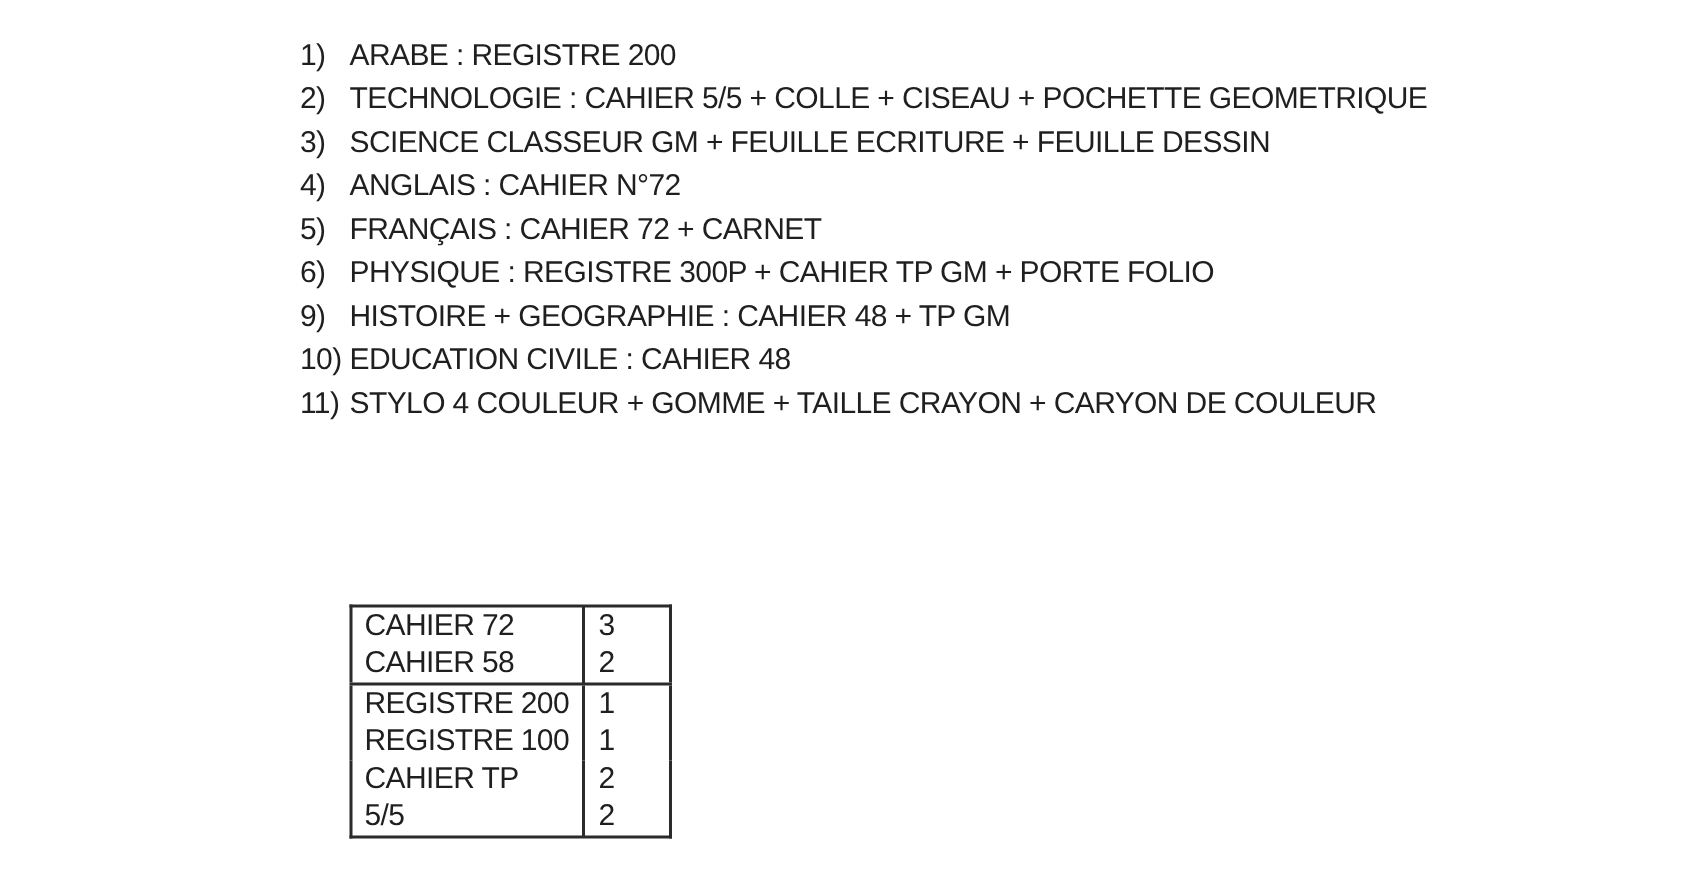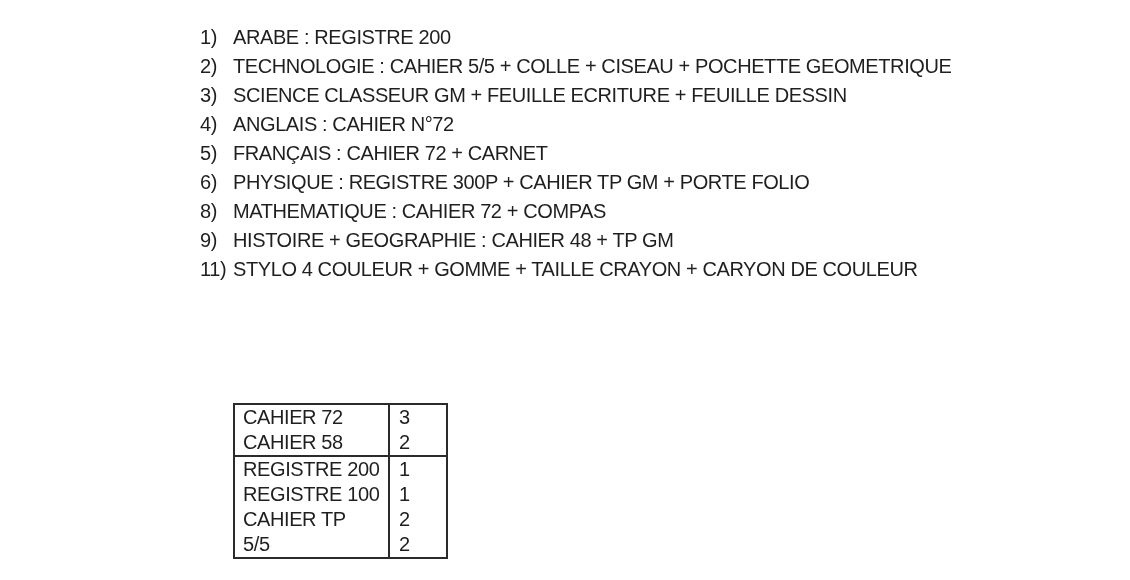--- a/index.html
+++ b/index.html
@@ -82,24 +82,24 @@
 
   <div class="list-line"><span class="list-num">3)</span><span>SCIENCE CLASSEUR GM + FEUILLE ECRITURE + FEUILLE DESSIN</span></div>
 
   <div class="list-line"><span class="list-num">4)</span><span>ANGLAIS : CAHIER N°72</span></div>
 
   <div class="list-line"><span class="list-num">5)</span><span>FRANÇAIS : CAHIER 72 + CARNET</span></div>
 
   <div class="list-line"><span class="list-num">6)</span><span>PHYSIQUE : REGISTRE 300P + CAHIER TP GM + PORTE FOLIO</span></div>
 
 
-  <div class="list-line"><span class="list-num">8)</span><span>MATHEMATIQUE : CAHIER 72 + COMPAS</span></div>
 
   <div class="list-line"><span class="list-num">9)</span><span>HISTOIRE + GEOGRAPHIE : CAHIER 48 + TP GM</span></div>
 
+  <div class="list-line"><span class="list-num">10)</span><span>EDUCATION CIVILE : CAHIER 48</span></div>
 
   <div class="list-line"><span class="list-num">11)</span><span>STYLO 4 COULEUR + GOMME + TAILLE CRAYON + CARYON DE COULEUR</span></div>
 
 </div>
 
   <table class="summary-table">
     <tbody>
   <tr>
     <td class="label-cell">CAHIER 72</td>
     <td class="qty-cell">3</td>

